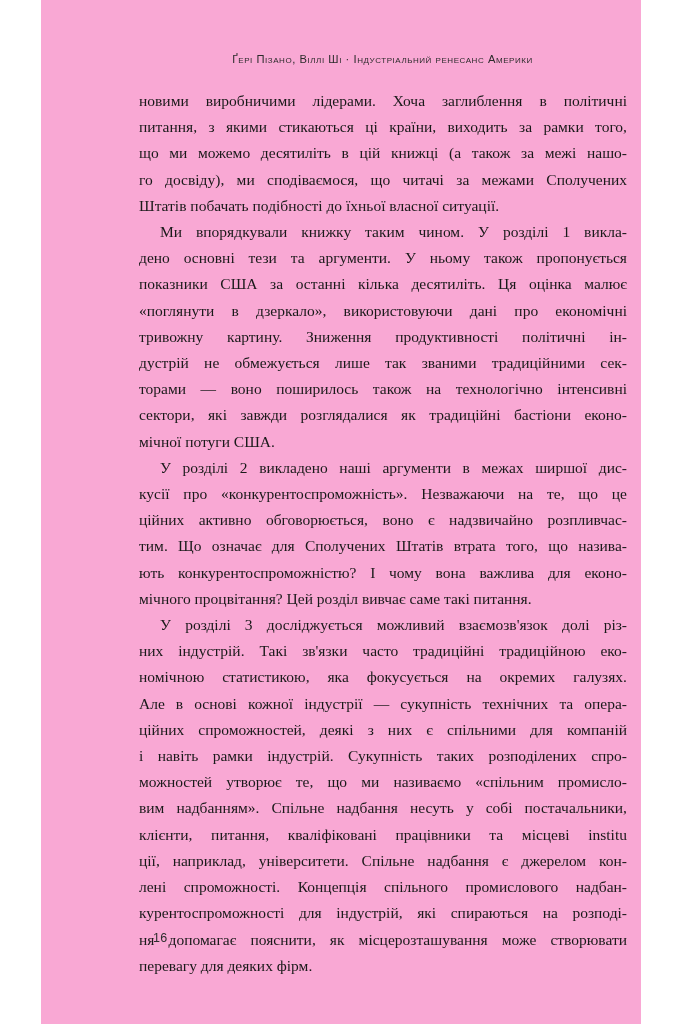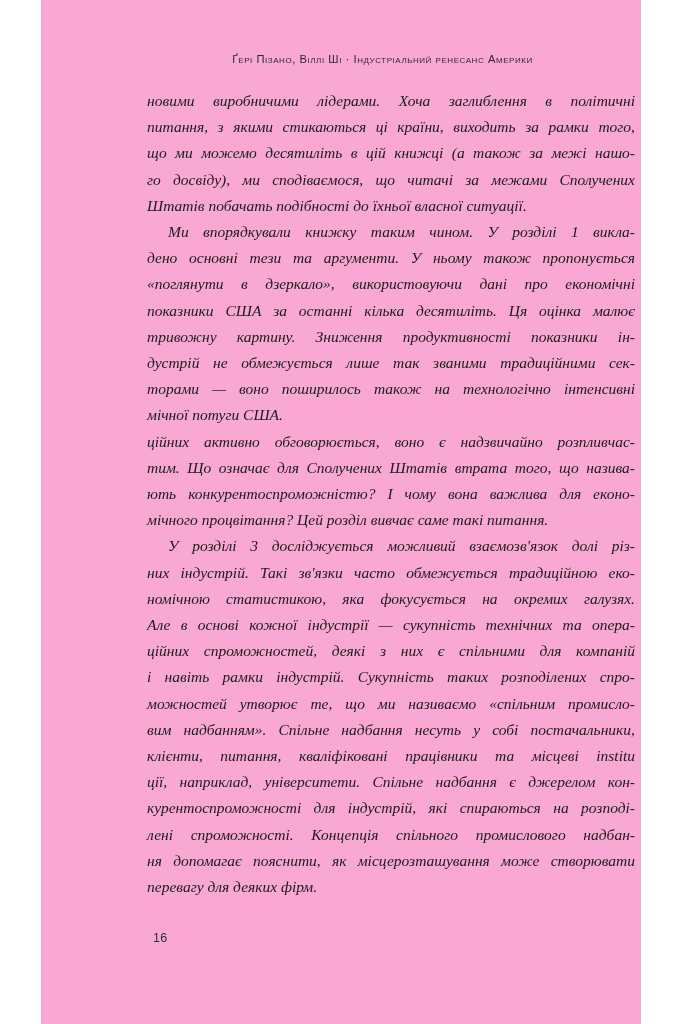--- a/index.html
+++ b/index.html
@@ -67,66 +67,69 @@
     text-align-last: justify;
     width: 488px;
   }
   .ln.last {
     text-align-last: left;
     text-align: left;
   }
   .ln.first {
     text-indent: 21px;
   }
-  .para-block { margin: 0 0 0 8px; font-style: italic; }
+  .para-block { margin: 0 0 0 0; }
 </style>
 </head>
 <body>
 
 <div class="page">
 
   <div class="running-head">Ґері Пізано, Віллі Ші · Індустріальний ренесанс Америки</div>
 
   <div class="textblock" id="textblock">
       <div class="para-block">
         <span class="ln">новими виробничими лідерами. Хоча заглиблення в політичні</span>
         <span class="ln">питання, з якими стикаються ці країни, виходить за рамки того,</span>
         <span class="ln">що ми можемо десятиліть в цій книжці (а також за межі нашо-</span>
         <span class="ln">го досвіду), ми сподіваємося, що читачі за межами Сполучених</span>
         <span class="ln last">Штатів побачать подібності до їхньої власної ситуації.</span>
       </div>
       <div class="para-block">
         <span class="ln first">Ми впорядкували книжку таким чином. У розділі 1 викла-</span>
         <span class="ln">дено основні тези та аргументи. У ньому також пропонується</span>
+        <span class="ln">показники США за останні кілька десятиліть. Ця оцінка малює</span>
         <span class="ln">«поглянути в дзеркало», використовуючи дані про економічні</span>
-        <span class="ln">показники США за останні кілька десятиліть. Ця оцінка малює</span>
-        <span class="ln">тривожну картину. Зниження продуктивності показники ін-</span>
+        <span class="ln">тривожну картину. Зниження продуктивності політичні ін-</span>
         <span class="ln">дустрій не обмежується лише так званими традиційними сек-</span>
         <span class="ln">торами — воно поширилось також на технологічно інтенсивні</span>
+        <span class="ln">сектори, які завжди розглядалися як традиційні бастіони еконо-</span>
         <span class="ln last">мічної потуги США.</span>
       </div>
       <div class="para-block">
+        <span class="ln first">У розділі 2 викладено наші аргументи в межах ширшої дис-</span>
+        <span class="ln">кусії про «конкурентоспроможність». Незважаючи на те, що це</span>
         <span class="ln">ційних активно обговорюється, воно є надзвичайно розпливчас-</span>
         <span class="ln">тим. Що означає для Сполучених Штатів втрата того, що назива-</span>
         <span class="ln">ють конкурентоспроможністю? І чому вона важлива для еконо-</span>
         <span class="ln last">мічного процвітання? Цей розділ вивчає саме такі питання.</span>
       </div>
       <div class="para-block">
         <span class="ln first">У розділі 3 досліджується можливий взаємозв'язок долі різ-</span>
-        <span class="ln">них індустрій. Такі зв'язки часто обмежується традиційною еко-</span>
+        <span class="ln">них індустрій. Такі зв'язки часто традиційні традиційною еко-</span>
         <span class="ln">номічною статистикою, яка фокусується на окремих галузях.</span>
         <span class="ln">Але в основі кожної індустрії — сукупність технічних та опера-</span>
         <span class="ln">ційних спроможностей, деякі з них є спільними для компаній</span>
         <span class="ln">і навіть рамки індустрій. Сукупність таких розподілених спро-</span>
         <span class="ln">можностей утворює те, що ми називаємо «спільним промисло-</span>
         <span class="ln">вим надбанням». Спільне надбання несуть у собі постачальники,</span>
         <span class="ln">клієнти, питання, кваліфіковані працівники та місцеві institu</span>
         <span class="ln">ції, наприклад, університети. Спільне надбання є джерелом кон-</span>
+        <span class="ln">лені спроможності. Концепція спільного промислового надбан-</span>
         <span class="ln">курентоспроможності для індустрій, які спираються на розподі-</span>
-        <span class="ln">лені спроможності. Концепція спільного промислового надбан-</span>
         <span class="ln">ня допомагає пояснити, як місцерозташування може створювати</span>
         <span class="ln last">перевагу для деяких фірм.</span>
       </div>
     </div>
 
   <div class="folio">16</div>
 
 </div>
 
 </body></html>

